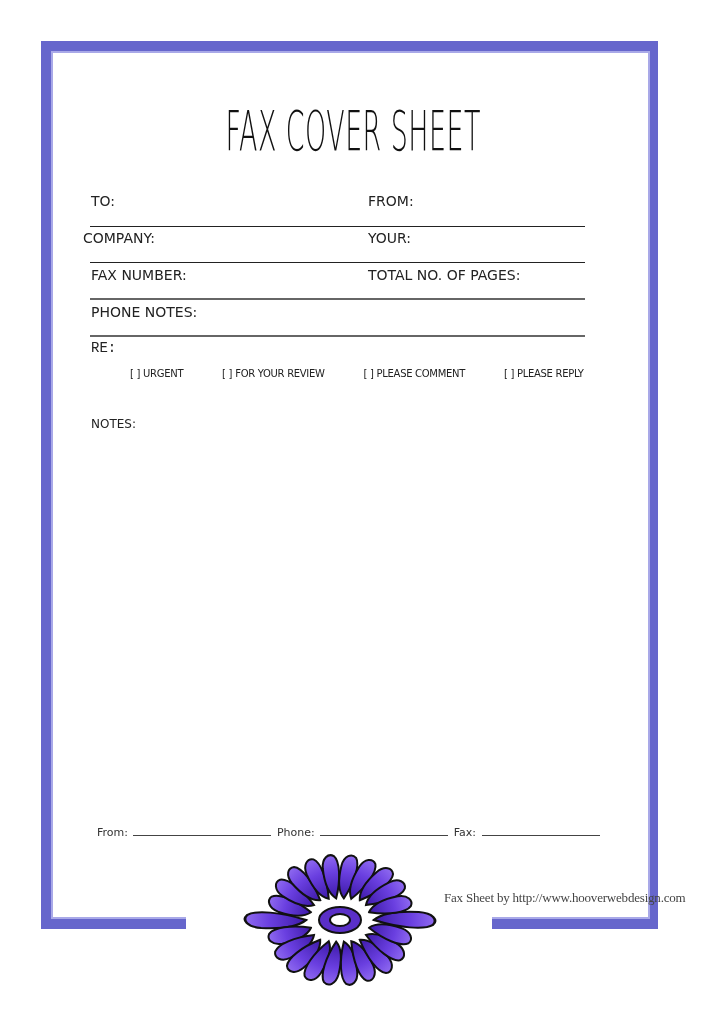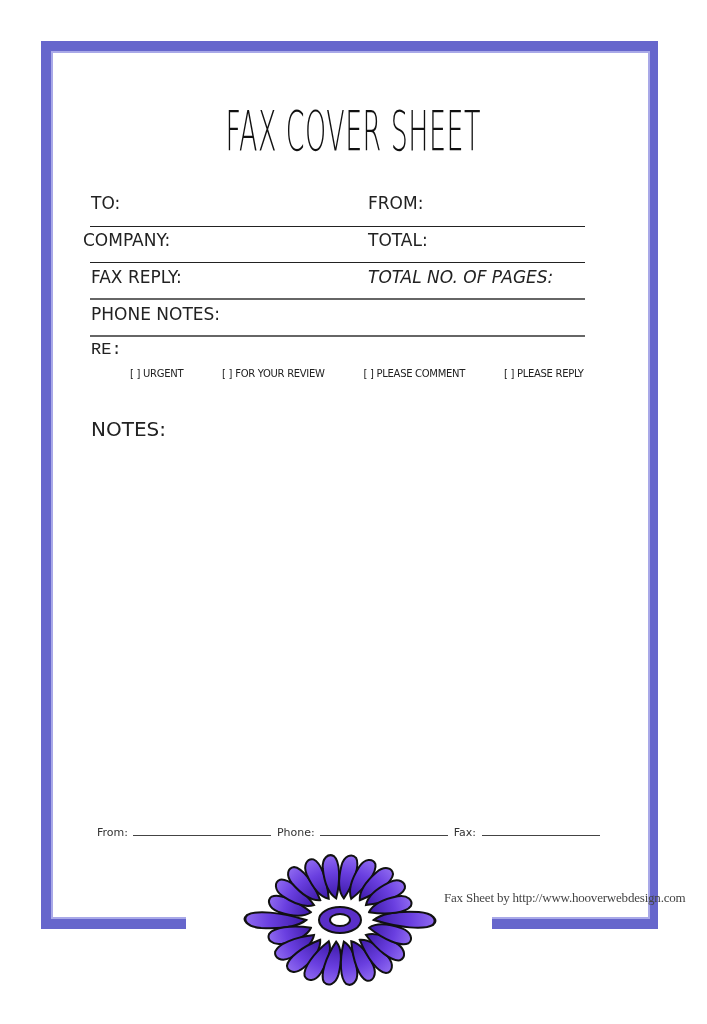--- a/index.html
+++ b/index.html
@@ -17,28 +17,28 @@
 
     .title {
       position: absolute; left: 0; width: 707px; top: 96px; text-align: center;
       font-family: "DejaVu Sans", sans-serif; font-weight: 200;
       font-size: 56px; line-height: 70px; letter-spacing: 1px;
       color: #111;
       transform: scaleX(0.48); transform-origin: 353px 0;
       font-stretch: ultra-condensed;
     }
 
-    .field-label { position: absolute; font-size: 17px; color: #222; font-family: "DejaVu Sans", sans-serif; }
+    .field-label { position: absolute; font-size: 14px; color: #222; font-family: "DejaVu Sans", sans-serif; }
     .rule { position: absolute; left: 90px; width: 495px; height: 1px; background: #222; }
     .rule.grey { background: #666; height: 2px; }
 
     .options { position: absolute; top: 368px; left: 130px; font-size: 10px; color: #222; letter-spacing: -0.3px; white-space: nowrap; }
     .options span { margin-right: 18px; }
 
-    .notes-label { position: absolute; left: 91px; top: 417px; font-size: 20px; color: #222; }
+    .notes-label { position: absolute; left: 91px; top: 417px; font-size: 12px; color: #222; }
     .notes-area { position: absolute; left: 91px; top: 445px; width: 494px; height: 360px; }
 
     .footer-line { position: absolute; left: 97px; top: 826px; font-size: 11px; color: #333; white-space: nowrap; }
     .footer-line .blank { display: inline-block; border-bottom: 1px solid #444; height: 9px; vertical-align: baseline; margin: 0 2px; }
 
     .credit { position: absolute; left: 444px; top: 890px; font-family: Liberation Serif, serif; font-size: 13px; color: #444; letter-spacing: -0.2px; white-space: nowrap; }
 
     .emblem { position: absolute; left: 208px; top: 845px; width: 270px; height: 160px; }
   </style>
 </head>
@@ -53,25 +53,25 @@
 <div class="frame-inner-bl"></div>
 <div class="frame-inner-br"></div>
 
 <div class="title">FAX COVER SHEET</div>
 
 <div class="field-label" style="left:91px; top:193px;">TO:</div>
 <div class="field-label" style="left:368px; top:193px;">FROM:</div>
 <div class="rule" style="top:226px;"></div>
 
 <div class="field-label" style="left:83px; top:230px;">COMPANY:</div>
-<div class="field-label" style="left:368px; top:230px;">TOTAL:</div>
+<div class="field-label" style="left:368px; top:230px;">YOUR:</div>
 <div class="rule" style="top:262px;"></div>
 
-<div class="field-label" style="left:91px; top:267px;">FAX REPLY:</div>
-<div class="field-label" style="left:368px; top:267px;font-style:italic;">TOTAL NO. OF PAGES:</div>
+<div class="field-label" style="left:91px; top:267px;">FAX NUMBER:</div>
+<div class="field-label" style="left:368px; top:267px;">TOTAL NO. OF PAGES:</div>
 <div class="rule grey" style="top:298px;"></div>
 
 <div class="field-label" style="left:91px; top:304px;">PHONE NOTES:</div>
 <div class="rule grey" style="top:335px;"></div>
 
 <div class="field-label" style="left:91px; top:340px;font-family:Liberation Mono, monospace;">RE:</div>
 
 <div class="options">
   <span><span style="margin-right:3px;">[   ]</span><span>URGENT</span></span>
   <span><span style="margin-right:3px;">[   ]</span><span>FOR YOUR REVIEW</span></span>

